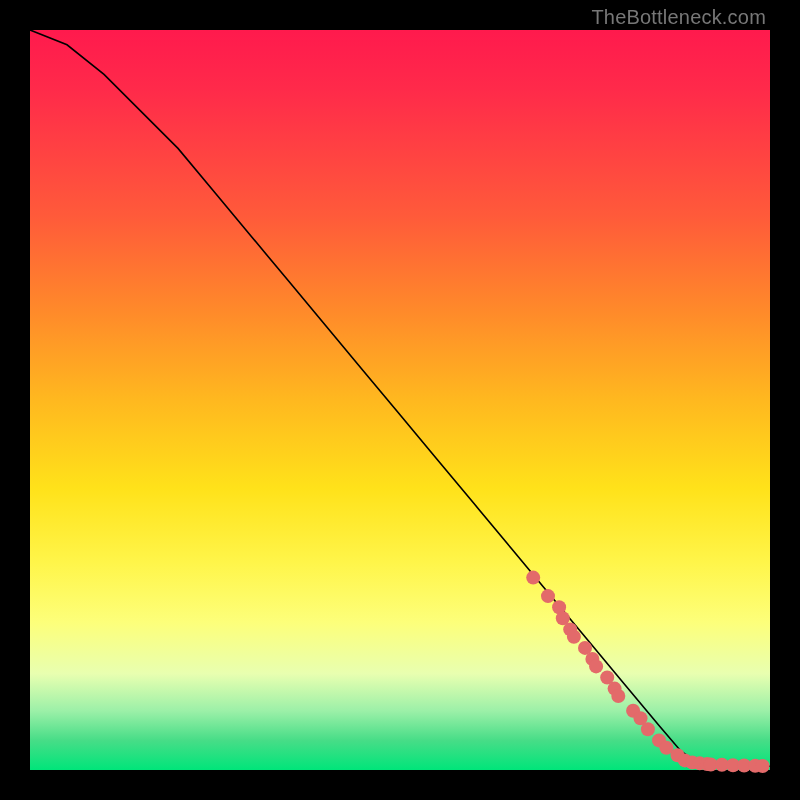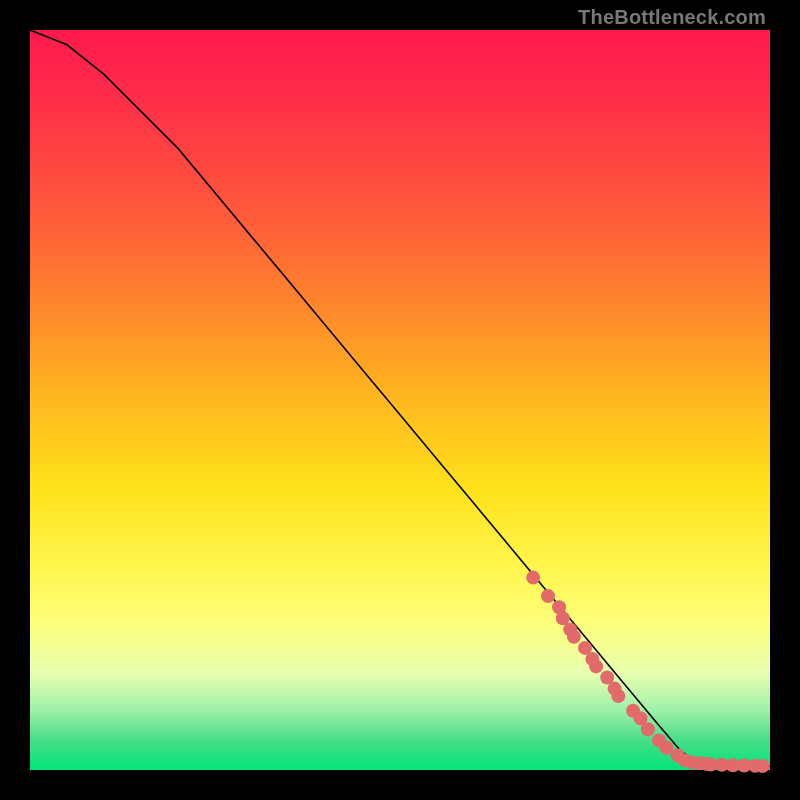--- a/index.html
+++ b/index.html
@@ -38,21 +38,21 @@
       #47dd87 96%,
       #00e57a 100%
     );
   }
   .watermark {
     position: absolute;
     top: 6px;
     right: 34px;
     color: #777;
     font-size: 20px;
-    font-weight: 700;
+    font-weight: 400;
     letter-spacing: 0.2px;
     user-select: none;
     text-align: center;
   }
   svg.overlay {
     position: absolute;
     left: 30px;
     top: 30px;
     width: 740px;
     height: 740px;

